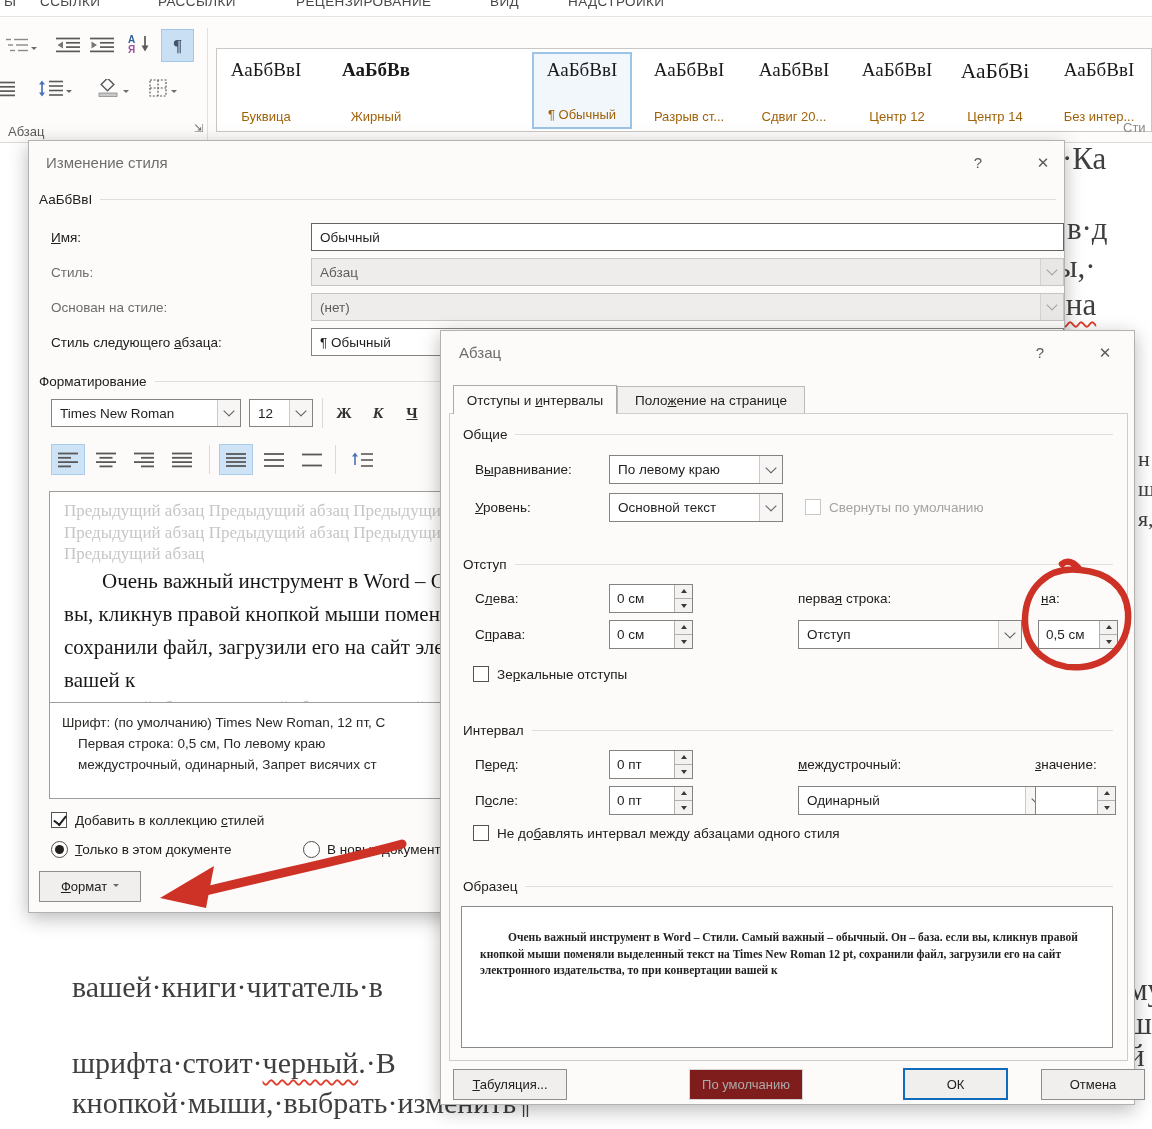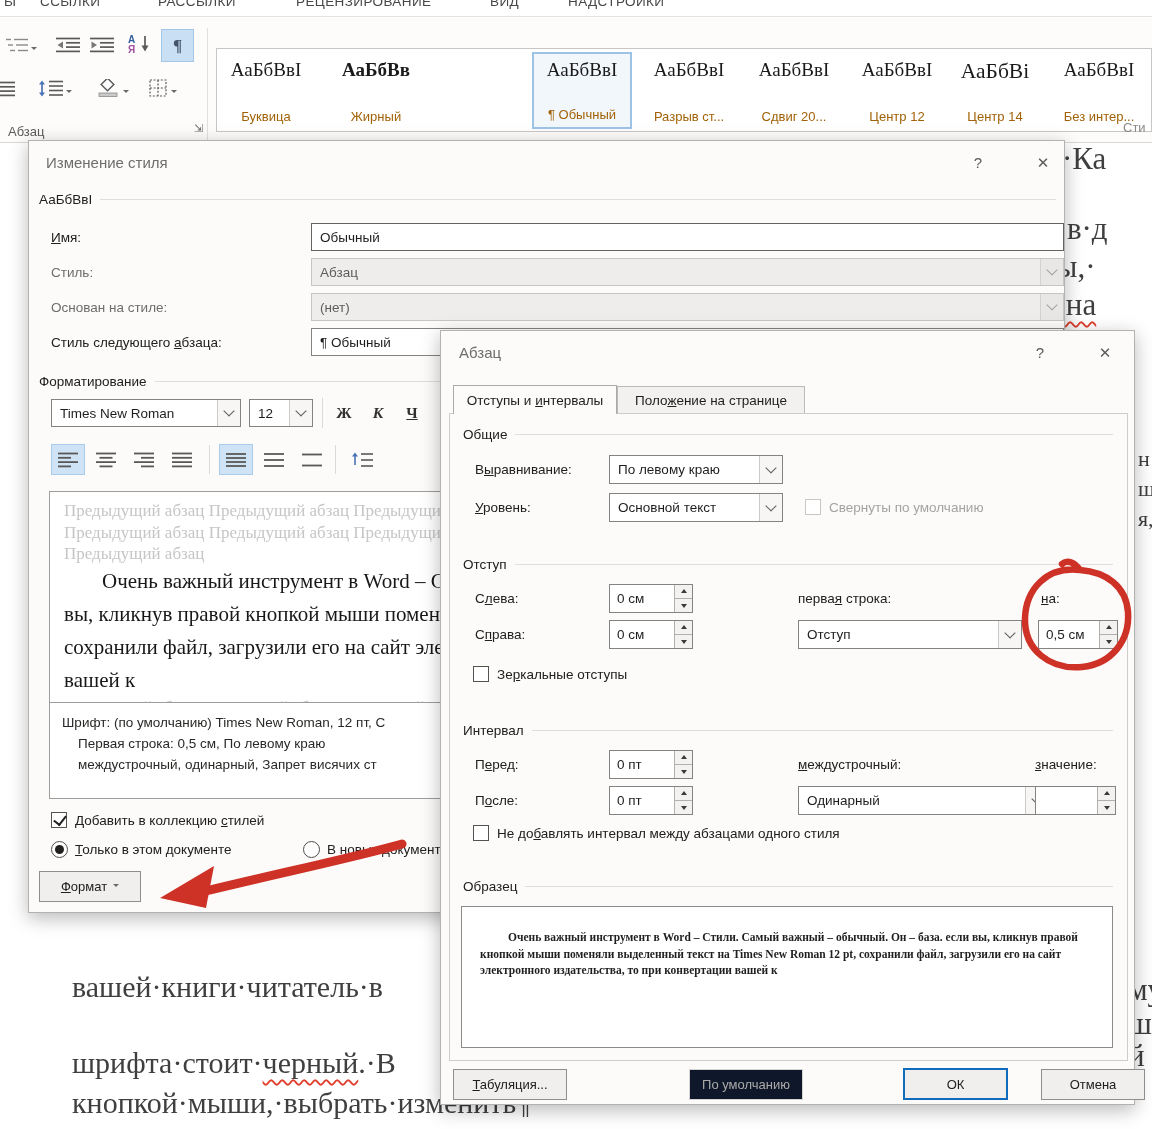--- a/index.html
+++ b/index.html
@@ -59,21 +59,21 @@
 .cbx { position:absolute; width:16px; height:16px; border:1px solid #55534f; background:#fff; }
 .cbx.checked::after { content:""; position:absolute; left:4px; top:0; width:6px; height:10px;
                       border-right:2px solid #22211f; border-bottom:2px solid #22211f; transform:rotate(38deg); }
 .cbx.dis { border-color:#c9c7c5; }
 .cbl { position:absolute; font-size:13.5px; color:#21201f; white-space:nowrap; }
 .cbl.dis { color:#a5a3a1; }
 .radio { position:absolute; width:17px; height:17px; border:1px solid #4f4d4b; border-radius:50%; background:#fff; }
 .radio.sel::after { content:""; position:absolute; left:3px; top:3px; width:9px; height:9px; border-radius:50%; background:#21201f; }
 .btn { position:absolute; display:flex; align-items:center; justify-content:center; gap:6px; background:#f0efee;
        border:1px solid #908e8c; font-size:13px; color:#21201f; }
-.btn.dis { background:#0f172a; border-color:#d6d4d2; color:#abaaa8; }
+.btn.dis { background:#7f1d1d; border-color:#d6d4d2; color:#abaaa8; }
 .btn.primary { border:2px solid #0f6cbd; }
 .tab { position:absolute; height:28px; display:flex; align-items:center; justify-content:center; font-size:13.5px; }
 .tab.active { background:#fcfbfa; border:1px solid #acaaa8; border-bottom:none; z-index:2; height:29px; }
 .tab.inactive { background:#f2f1f0; border:1px solid #bcbab8; }
 .contentframe { position:absolute; border:1px solid #cfcdcb; }
 .albtn { position:absolute; width:34px; height:31px; display:flex; align-items:center; justify-content:center;
          border:1px solid transparent; }
 .albtn.on { background:#cfe3f6; border-color:#a9cceb; }
 .fmtletter { position:absolute; width:30px; height:30px; display:flex; align-items:center; justify-content:center;
              font-family:"Liberation Serif",serif; font-weight:bold; font-size:15.5px; color:#33312f; }

